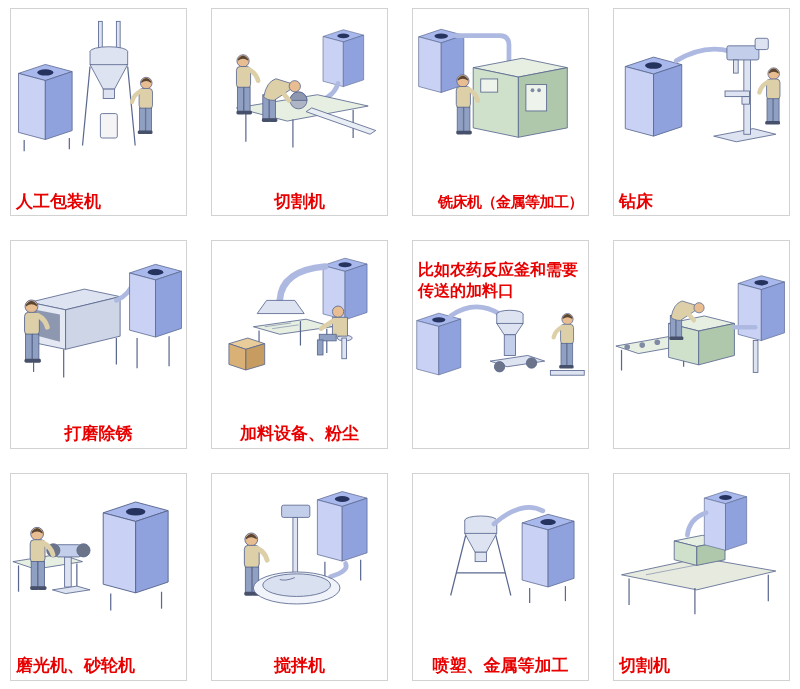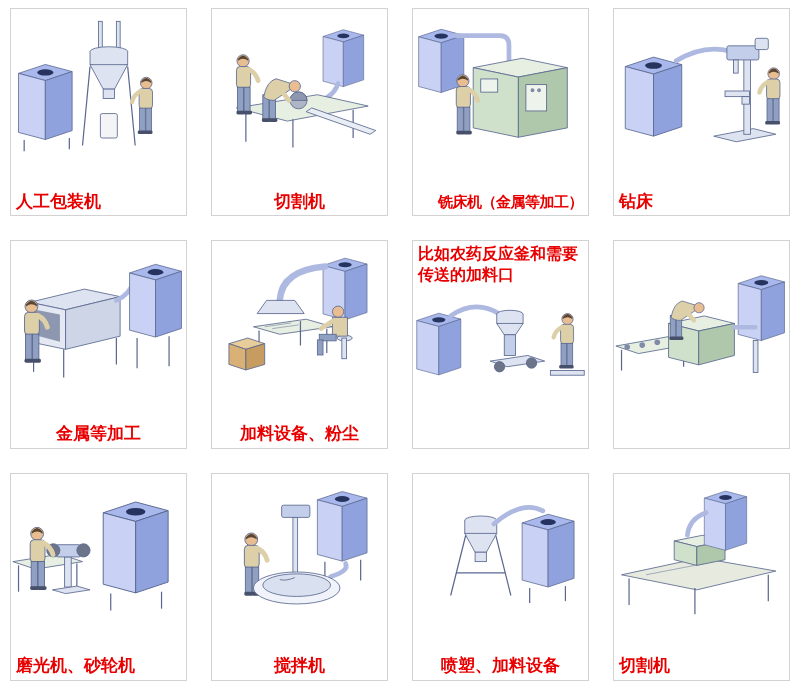--- a/index.html
+++ b/index.html
@@ -25,21 +25,21 @@
   .cell svg.scene { flex:1 1 auto; width:100%; display:block; }
   .cell-label {
     color:#e80000; font-weight:bold; font-size:17px;
     padding:0 5px 4px; line-height:1.15; white-space:nowrap;
   }
   .al-left  { text-align:left; }
   .al-center{ text-align:center; }
   .al-right { text-align:left; }
   .al-full  { text-align:right; font-size:15px; letter-spacing:-0.5px; }
   .cell-note {
-    position:absolute; top:3px; left:5px; right:4px;
+    position:absolute; top:19px; left:5px; right:4px;
     color:#e80000; font-weight:bold; font-size:16px; line-height:1.3;
     text-align:left; z-index:2;
   }
   
   .st   { stroke:#5a6890; stroke-width:0.9; }
   line.st { stroke:#5a6890; stroke-width:1.3; }
   .thin { stroke:#8a94ae; stroke-width:0.8; }
   .pipe { fill:none; stroke:#aeb9e2; stroke-width:5; stroke-linecap:round; }
   .pipe2{ fill:none; stroke:#aeb9e2; stroke-width:7; stroke-linecap:round; }
   .ct{fill:#a9b8ec}.cf{fill:#c9d2f4}.cs{fill:#8fa2de}.hole{fill:#26335e}
@@ -166,21 +166,21 @@
         <polygon points="26,60 52,65 52,94 26,87" class="hole2"></polygon>
         <line x1="24" y1="96" x2="24" y2="126" class="st"></line>
         <line x1="56" y1="102" x2="56" y2="132" class="st"></line>
         <line x1="112" y1="90" x2="112" y2="118" class="st"></line>
         <path d="M112,50 Q126,44 130,30" class="pipe"></path>
         <use href="#g-collector" transform="translate(126,8) scale(0.92)"></use>
         <line x1="134" y1="90" x2="134" y2="122" class="st"></line>
         <line x1="168" y1="88" x2="168" y2="120" class="st"></line>
         <use href="#g-worker" transform="translate(6,48) scale(1.05)"></use>
       </svg>
-      <div class="cell-label al-center">金属等加工</div>
+      <div class="cell-label al-center">打磨除锈</div>
     </div>
 
     <div class="cell">
       <svg class="scene" viewBox="0 0 186 168" preserveAspectRatio="xMidYMid meet">
         <use href="#g-collector" transform="translate(118,2) scale(0.78)"></use>
         <path d="M120,14 Q74,18 72,50" class="pipe2"></path>
         <polygon points="58,50 88,50 98,64 48,64" class="metal st"></polygon>
         <polygon points="44,78 100,70 128,78 72,86" class="macht st"></polygon>
         <line x1="56" y1="78" x2="84" y2="74" class="thin"></line>
         <line x1="64" y1="80" x2="92" y2="76" class="thin"></line>
@@ -279,21 +279,21 @@
         <polygon points="55,50 89,50 78,70 66,70" class="metal st"></polygon>
         <rect x="66" y="70" width="12" height="10" class="metal st"></rect>
         <line x1="56" y1="52" x2="40" y2="116" class="st"></line>
         <line x1="88" y1="52" x2="104" y2="116" class="st"></line>
         <line x1="46" y1="92" x2="98" y2="92" class="st"></line>
         <path d="M86,40 Q116,14 138,26" class="pipe"></path>
         <use href="#g-collector" transform="translate(116,26) scale(0.92)"></use>
         <line x1="124" y1="108" x2="124" y2="124" class="st"></line>
         <line x1="162" y1="106" x2="162" y2="122" class="st"></line>
       </svg>
-      <div class="cell-label al-center">喷塑、加料设备</div>
+      <div class="cell-label al-center">喷塑、金属等加工</div>
     </div>
 
     <div class="cell">
       <svg class="scene" viewBox="0 0 186 168" preserveAspectRatio="xMidYMid meet">
         <polygon points="8,94 92,76 172,90 88,110" class="tablet st"></polygon>
         <line x1="16" y1="98" x2="16" y2="126" class="st"></line>
         <line x1="86" y1="108" x2="86" y2="136" class="st"></line>
         <line x1="164" y1="94" x2="164" y2="122" class="st"></line>
         <line x1="34" y1="94" x2="96" y2="82" class="thin"></line>
         <polygon points="64,58 94,52 118,58 88,64" class="macht st"></polygon>

